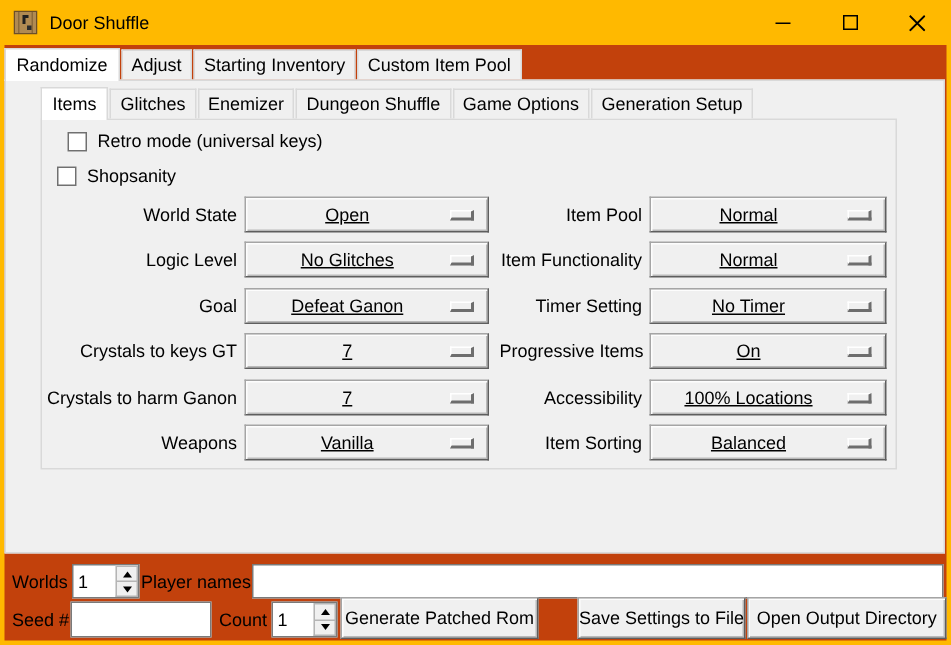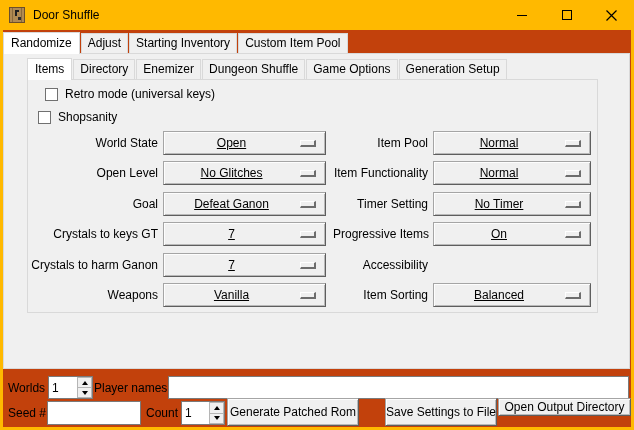--- a/index.html
+++ b/index.html
@@ -77,21 +77,21 @@
   .pos-worlds-label { left:5px;  top:347px; }
   .pos-worlds-spin  { left:45px; top:346px; width:45px;  height:23px; }
   .pos-player-label { left:91px; top:347px; }
   .pos-player-entry { left:165px; top:346px; width:461px; height:23px; }
   .pos-seed-label   { left:5px;  top:372px; }
   .pos-seed-entry   { left:44px; top:371px; width:94px;  height:24px; }
   .pos-count-label  { left:143px; top:372px; }
   .pos-count-spin   { left:178px; top:371px; width:44px; height:24px; }
   .pos-gen-btn      { left:224px; top:368px; width:132px; height:28px; }
   .pos-save-btn     { left:382px; top:368px; width:112px; height:28px; }
-  .pos-open-btn     { left:495px; top:368px; width:133px; height:18px; }
+  .pos-open-btn     { left:495px; top:368px; width:133px; height:28px; }
 </style>
 </head>
 <body>
 
 <div class="window">
 
   <div class="titlebar">
     <span class="app-icon">
       <svg width="16" height="16" viewBox="0 0 16 16">
         <rect width="16" height="16" fill="#6b4f2a"></rect>
@@ -124,21 +124,21 @@
       <div class="tab selected">Randomize</div>
       <div class="tab">Adjust</div>
       <div class="tab">Starting Inventory</div>
       <div class="tab">Custom Item Pool</div>
     </div>
 
     <div class="frame outer"></div>
 
     <div class="tabbar sub">
       <div class="tab selected">Items</div>
-      <div class="tab">Directory</div>
+      <div class="tab">Glitches</div>
       <div class="tab">Enemizer</div>
       <div class="tab">Dungeon Shuffle</div>
       <div class="tab">Game Options</div>
       <div class="tab">Generation Setup</div>
     </div>
 
     <div class="frame inner"></div>
 
     <div class="check-row check1">
       <span class="checkbox"></span>
@@ -150,21 +150,21 @@
     </div>
 
     <div class="frow col-left r1">
       <div class="flabel">World State</div>
       <div class="opt-btn">
         <span class="opt-value">Open</span>
         <span class="indicator"></span>
       </div>
     </div>
     <div class="frow col-left r2">
-      <div class="flabel">Open Level</div>
+      <div class="flabel">Logic Level</div>
       <div class="opt-btn">
         <span class="opt-value">No Glitches</span>
         <span class="indicator"></span>
       </div>
     </div>
     <div class="frow col-left r3">
       <div class="flabel">Goal</div>
       <div class="opt-btn">
         <span class="opt-value">Defeat Ganon</span>
         <span class="indicator"></span>
@@ -215,20 +215,24 @@
     </div>
     <div class="frow col-right r4">
       <div class="flabel">Progressive Items</div>
       <div class="opt-btn">
         <span class="opt-value">On</span>
         <span class="indicator"></span>
       </div>
     </div>
     <div class="frow col-right r5">
       <div class="flabel">Accessibility</div>
+      <div class="opt-btn">
+        <span class="opt-value">100% Locations</span>
+        <span class="indicator"></span>
+      </div>
     </div>
     <div class="frow col-right r6">
       <div class="flabel">Item Sorting</div>
       <div class="opt-btn">
         <span class="opt-value">Balanced</span>
         <span class="indicator"></span>
       </div>
     </div>
 
     <div class="blabel pos-worlds-label">Worlds</div>

